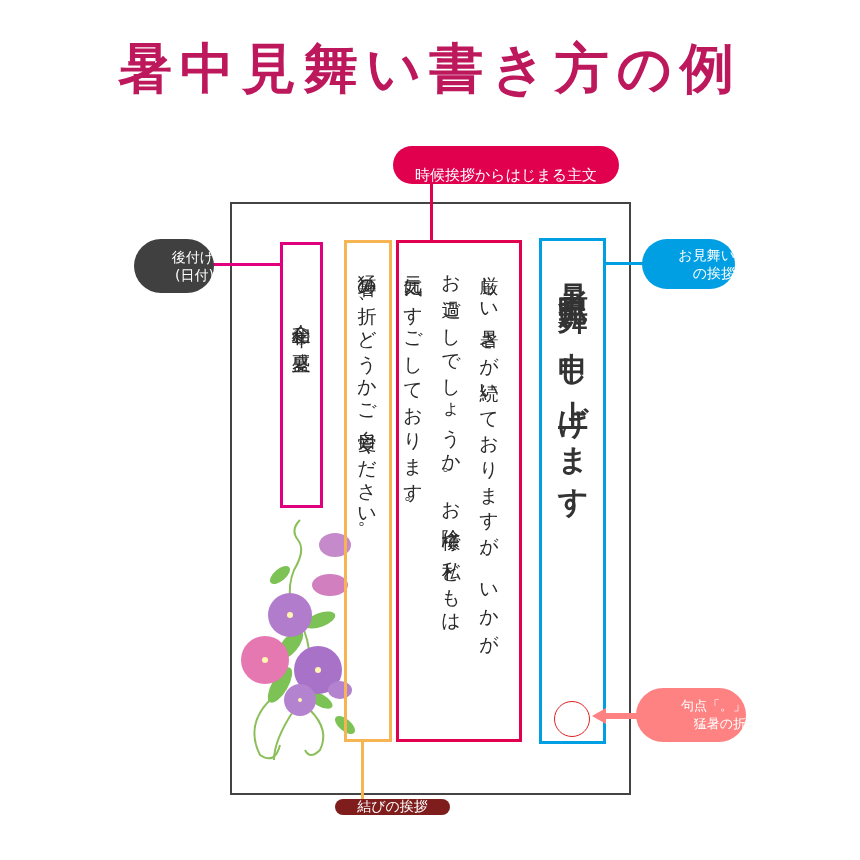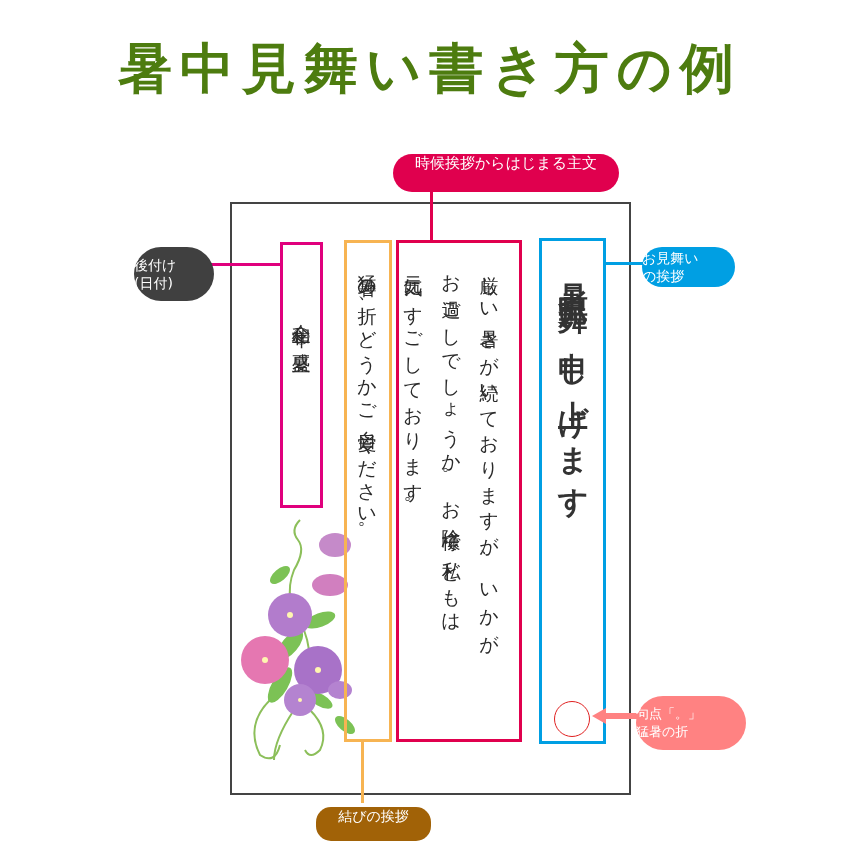--- a/index.html
+++ b/index.html
@@ -1,26 +1,26 @@
 <!DOCTYPE html>
 <html><head>
 <meta charset="utf-8">
 <style>
   html, body { margin:0; padding:0; }
   body { width:860px; height:860px; background:#ffffff; position:relative; overflow:hidden;
          font-family:"DejaVu Sans", sans-serif; }
   .title { position:absolute; left:0; top:28px; width:860px; text-align:center;
-           font-family:"DejaVu Serif", serif; font-size:54px; font-weight:bold; color:#4d7c0f;
+           font-family:"DejaVu Serif", serif; font-size:54px; font-weight:bold; color:#be185d;
            letter-spacing:8px; line-height:80px; }
   .card { position:absolute; left:230px; top:202px; width:397px; height:589px;
           border:2px solid #444; background:#fff; }
   .box { position:absolute; box-sizing:border-box; }
   .vt { writing-mode:vertical-rl; font-family:"DejaVu Serif", serif; color:#2a2a2a; }
   .label { position:absolute; color:#fff; font-size:14px; line-height:18px; text-align:center;
-           display:flex; align-items:flex-start; justify-content:center; box-sizing:border-box;margin-top:8px; }
+           display:flex; align-items:flex-end; justify-content:center; box-sizing:border-box; }
   .line { position:absolute; }
   .flower { position:absolute; }
 </style>
 </head>
 <body>
 
 <div class="title">暑中見舞い書き方の例</div>
 
 <div class="card"></div>
 
@@ -77,29 +77,29 @@
   <span>時候挨拶からはじまる主文</span>
 </div>
 
 <div class="line" style="left:210px;top:263px;width:72px;height:3px;background:#e0007d;"></div>
 <div class="label" style="left:134px;top:239px;width:80px;height:54px;border-radius:27px;background:#404040;flex-direction:column;">
   <span>後付け</span>
   <span>(日付)</span>
 </div>
 
 <div class="line" style="left:604px;top:262px;width:42px;height:3px;background:#009fe3;"></div>
-<div class="label" style="left:642px;top:239px;width:93px;height:40px;border-radius:25px;background:#009fe3;flex-direction:column;">
+<div class="label" style="left:642px;top:239px;width:93px;height:50px;border-radius:25px;background:#009fe3;flex-direction:column;">
   <span>お見舞い</span>
   <span>の挨拶</span>
 </div>
 
 <svg class="line" style="left:592px;top:707px" width="50" height="18" viewBox="0 0 50 18">
   <polygon points="0,9 14,1 14,6 50,6 50,12 14,12 14,17" fill="#ff8282"></polygon>
 </svg>
 <div class="label" style="left:636px;top:688px;width:110px;height:54px;border-radius:27px;background:#ff8282;flex-direction:column;font-size:13px;">
   <span>句点「。」</span>
   <span>猛暑の折</span>
 </div>
 
 <div class="line" style="left:361px;top:741px;width:3px;height:62px;background:#f7b452;"></div>
-<div class="label" style="left:316px;top:799px;width:115px;height:34px;border-radius:15px;background:#a16207;">
+<div class="label" style="left:335px;top:799px;width:115px;height:16px;border-radius:15px;background:#7f1d1d;">
   <span>結びの挨拶</span>
 </div>
 
 </body></html>

